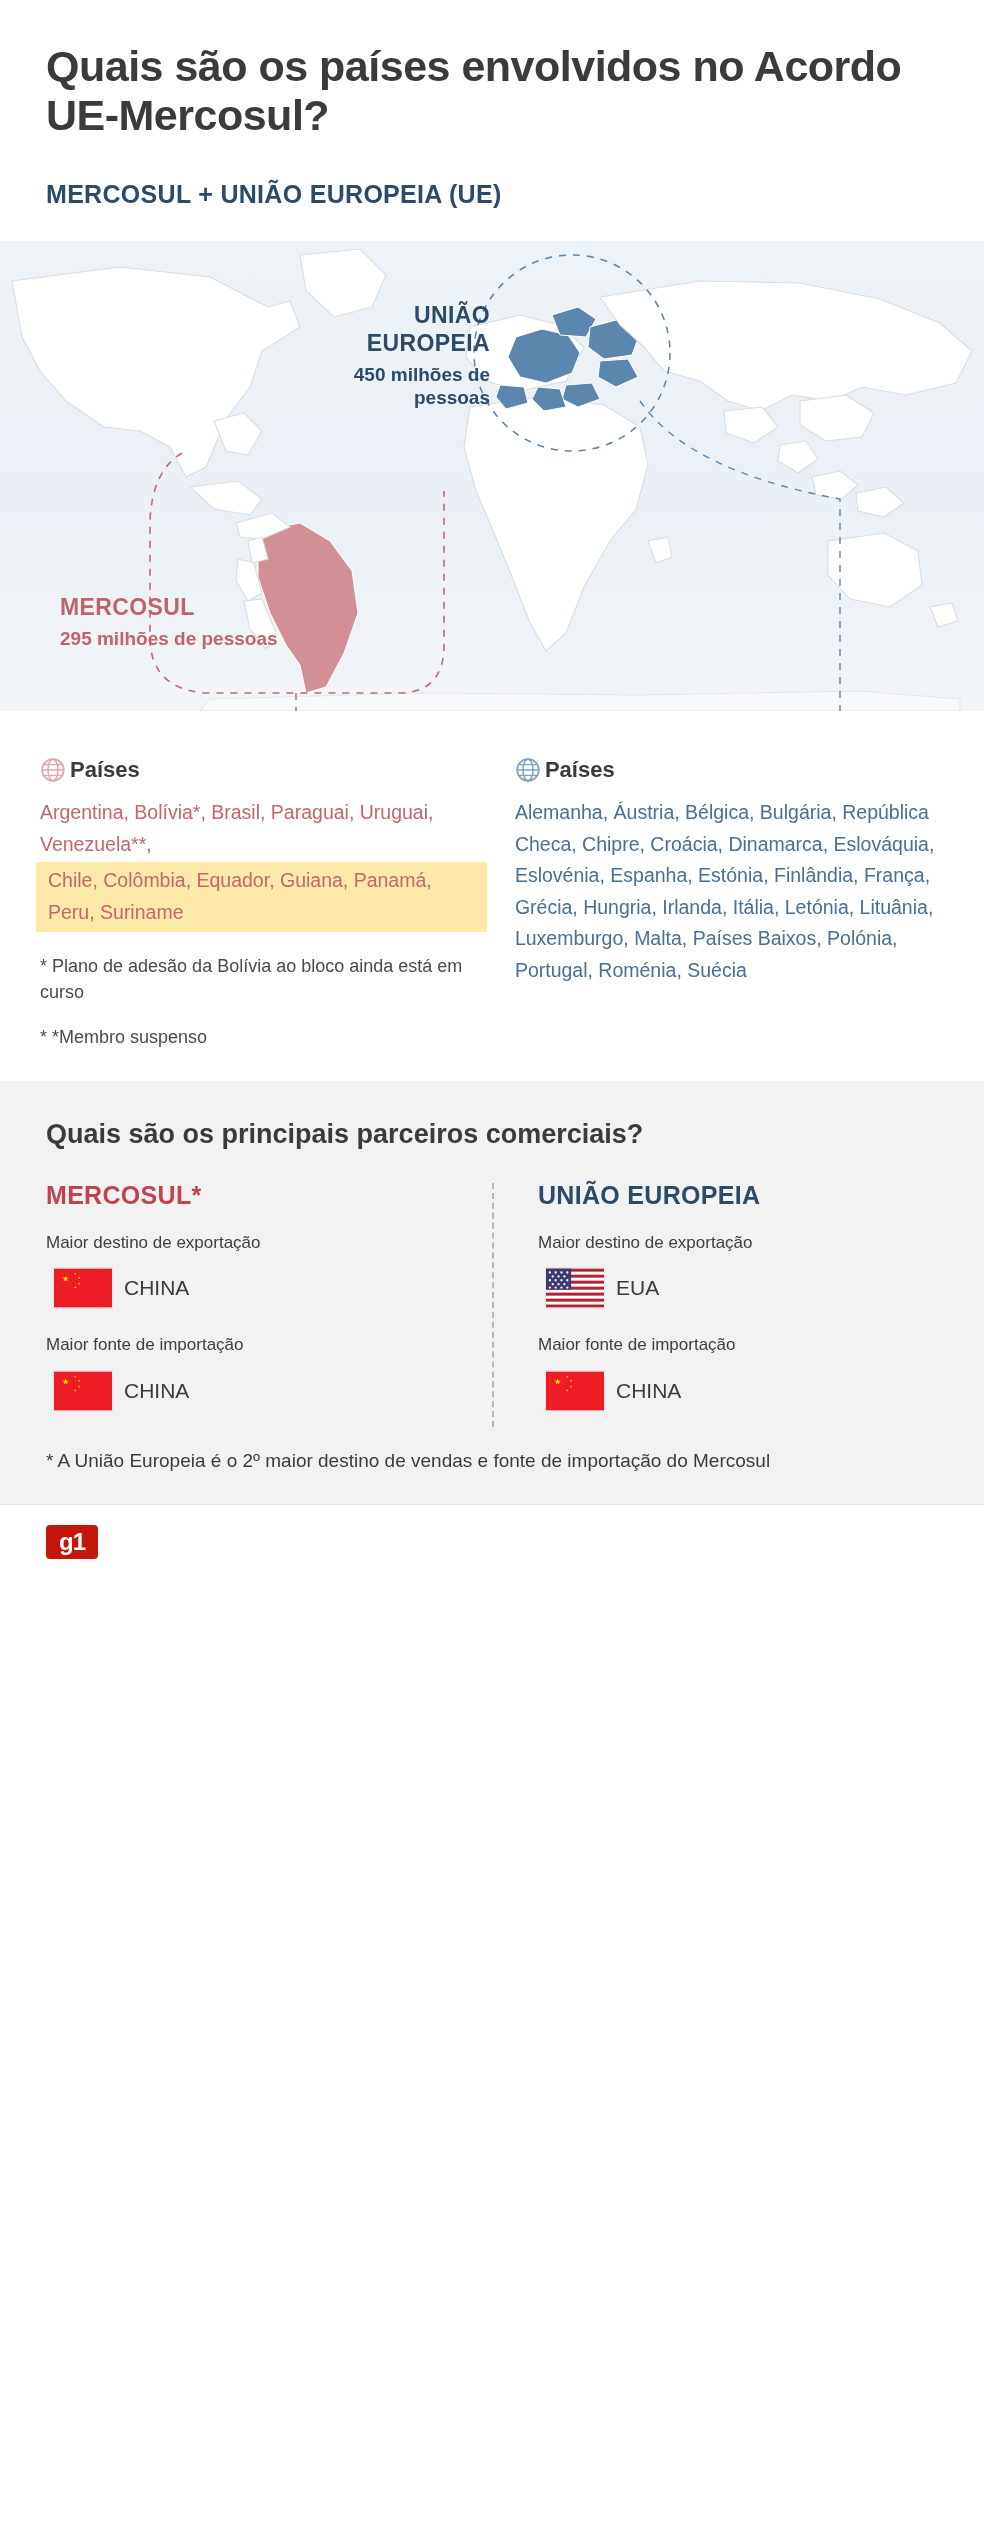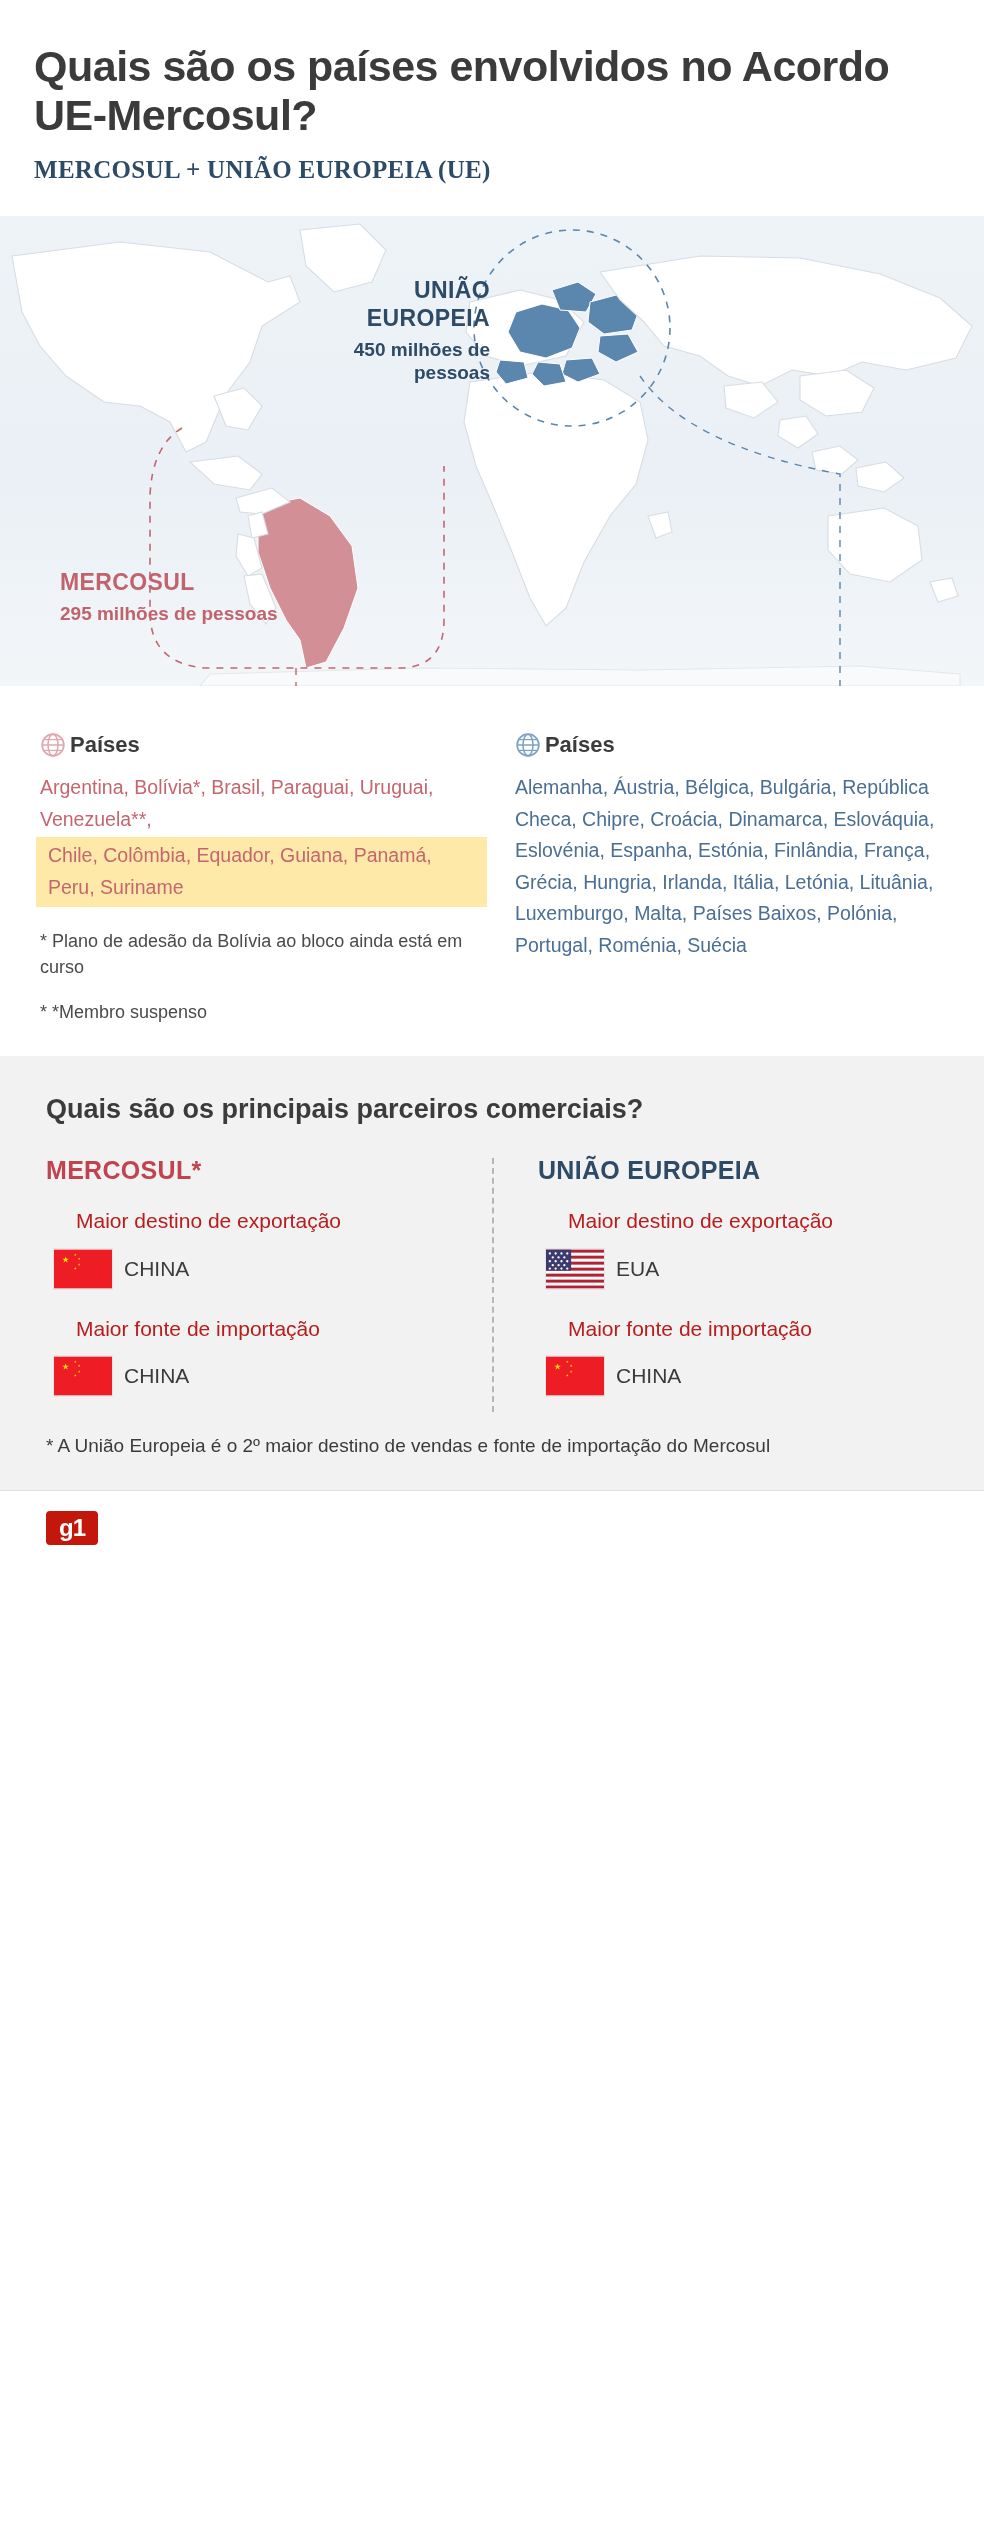--- a/index.html
+++ b/index.html
@@ -11,37 +11,36 @@
   .page {
     width: 984px;
     min-height: 2524px;
     background: #ffffff;
     position: relative;
     overflow: hidden;
   }
 
   
   .header {
-    padding: 42px 46px 0 34px;
+    padding: 42px 46px 0 46px;
     background: #ffffff;
   }
   .title {
     font-size: 43px;
     line-height: 1.14;
     font-weight: bold;
     color: #3b3b3b;
     letter-spacing: -0.5px;
   }
   .subtitle {
-    margin-top: 16px;
+    margin-top: 40px;
     font-size: 25px;
     font-weight: bold;
     color: #2d4a66;
     letter-spacing: 0.3px;
-    font-family: Liberation Serif, serif;
   }
 
   
   .map-wrap {
     position: relative;
     margin-top: 32px;
     height: 470px;
     width: 984px;
     background: linear-gradient(180deg,#eef3f7 0%, #eaf0f5 55%, #f3f6f9 100%);
     overflow: hidden;
@@ -153,25 +152,24 @@
   }
   .p-head {
     font-size: 25px;
     font-weight: bold;
     letter-spacing: .3px;
     margin-bottom: 22px;
   }
   .p-head.red { color: #c0444f; }
   .p-head.blue { color: #2d4a66; }
   .p-sub {
-    font-size: 21px;
-    color: #b91c1c;
+    font-size: 17px;
+    color: #404040;
     line-height: 1.32;
     margin-bottom: 14px;
-    margin-left: 30px;
   }
   .flag-row {
     display: flex;
     align-items: center;
     gap: 12px;
     margin-bottom: 26px;
     padding-left: 8px;
   }
   .flag { width: 58px; height: 40px; display:block; box-shadow: 0 0 0 1px rgba(0,0,0,.05); }
   .flag-label { font-size: 21px; color: #3b3b3b; }

